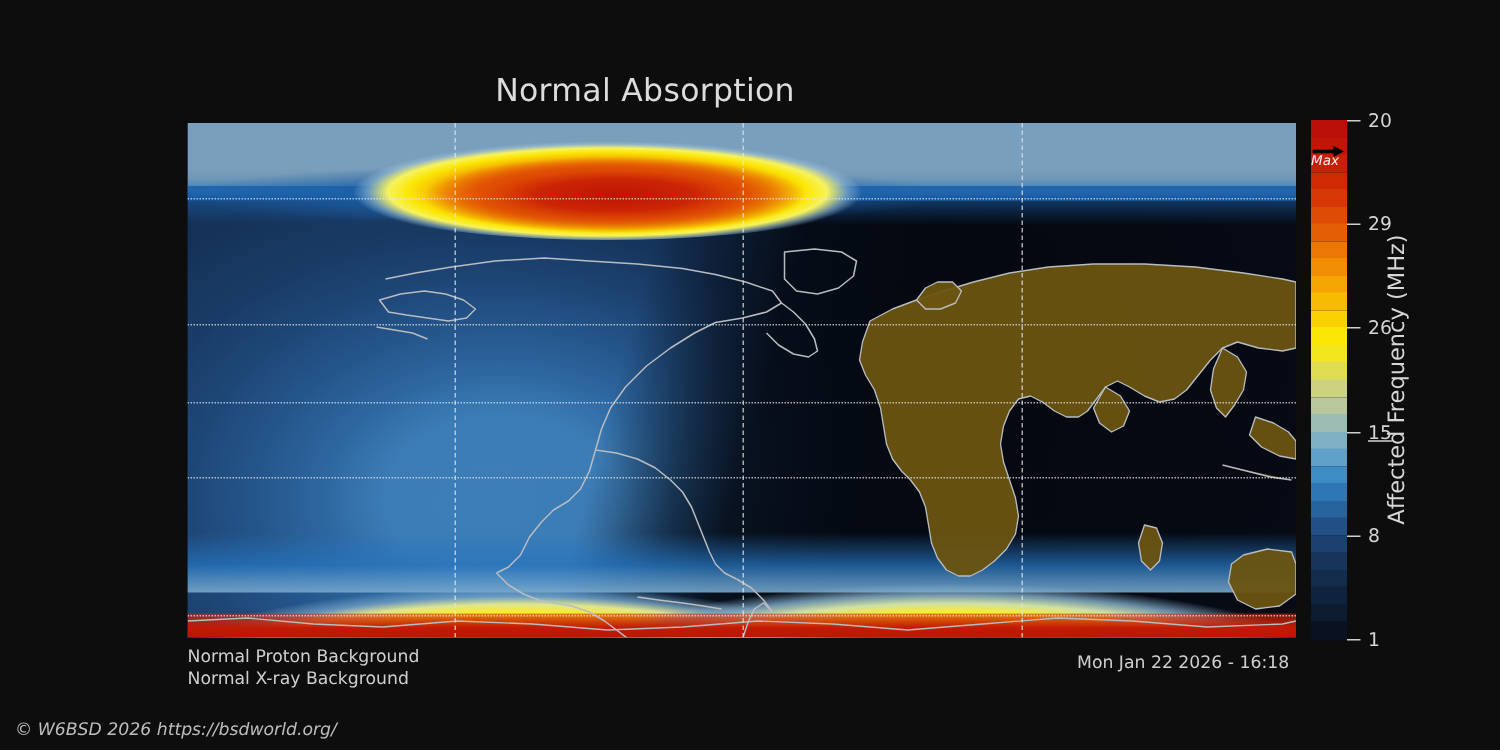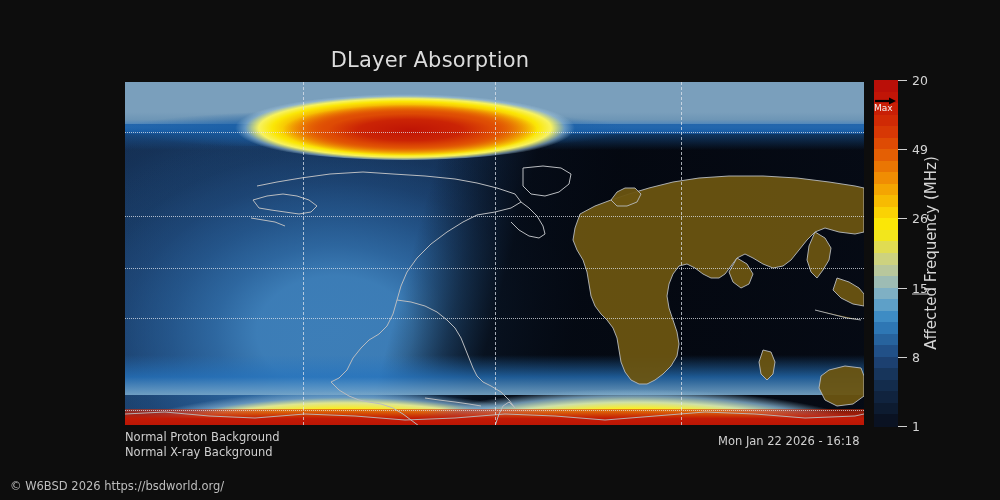--- a/index.html
+++ b/index.html
@@ -110,35 +110,35 @@
   .tlab{position:absolute;left:14px;font-size:12.5px;color:#d4d4d4;transform:translateY(-50%);}
   #cbtitle{
     position:absolute;left:916px;top:80px;height:346px;width:30px;
     display:flex;align-items:center;justify-content:center;
   }
   #cbtitle span{
     transform:rotate(-90deg);white-space:nowrap;font-size:15px;color:#d6d6d6;
   }
   #maxmark{position:absolute;left:874px;top:96px;width:24px;height:18px;}
   #maxmark .arw{position:absolute;left:1px;top:1px;width:21px;height:8px;}
-  #maxmark .mlab{position:absolute;left:0px;top:7px;font-size:9px;color:#f2f2f2;line-height:10px;}
+  #maxmark .mlab{position:absolute;left:0px;top:7px;font-size:9px;color:#f2f2f2;line-height:10px;font-style:italic;}
 
   
   .cap{position:absolute;font-size:11.5px;color:#cfcfcf;}
   #capL1{left:125px;top:430px;}
   #capL2{left:125px;top:445px;}
   #capR{left:718px;top:434px;}
-  #foot{position:absolute;left:10px;top:479px;font-size:11.5px;color:#bdbdbd;}
+  #foot{position:absolute;left:10px;top:479px;font-size:11.5px;font-style:italic;color:#bdbdbd;}
 </style>
 </head>
 <body>
 
 <div id="root">
 
-  <div id="title">DLayer Absorption</div>
+  <div id="title">Normal Absorption</div>
 
   <div id="map">
     <div class="lyr" id="night"></div>
     <div class="lyr" id="dayglow"></div>
     <div class="lyr" id="term"></div>
 
     <div id="topband"></div>
     <div id="northblue"></div>
     <div id="north"></div>
     <div id="north2"></div>
@@ -261,21 +261,21 @@
   <div id="cbticks">
       <div class="tick" style="top: 346px;"></div>
       <div class="tlab" style="top: 346px;">1</div>
       <div class="tick" style="top: 276.8px;"></div>
       <div class="tlab" style="top: 276.8px;">8</div>
       <div class="tick" style="top: 207.6px;"></div>
       <div class="tlab" style="top: 207.6px; text-decoration: underline;">15</div>
       <div class="tick" style="top: 138.4px;"></div>
       <div class="tlab" style="top: 138.4px;">26</div>
       <div class="tick" style="top: 69.2px;"></div>
-      <div class="tlab" style="top: 69.2px;">49</div>
+      <div class="tlab" style="top: 69.2px;">29</div>
       <div class="tick" style="top: 0px;"></div>
       <div class="tlab" style="top: 0px;">20</div>
     </div>
   <div id="cbtitle">
     <span>Affected Frequency (MHz)</span>
   </div>
 
   <div class="cap" id="capL1">Normal Proton Background</div>
   <div class="cap" id="capL2">Normal X-ray Background</div>
   <div class="cap" id="capR">Mon Jan 22 2026 - 16:18</div>

